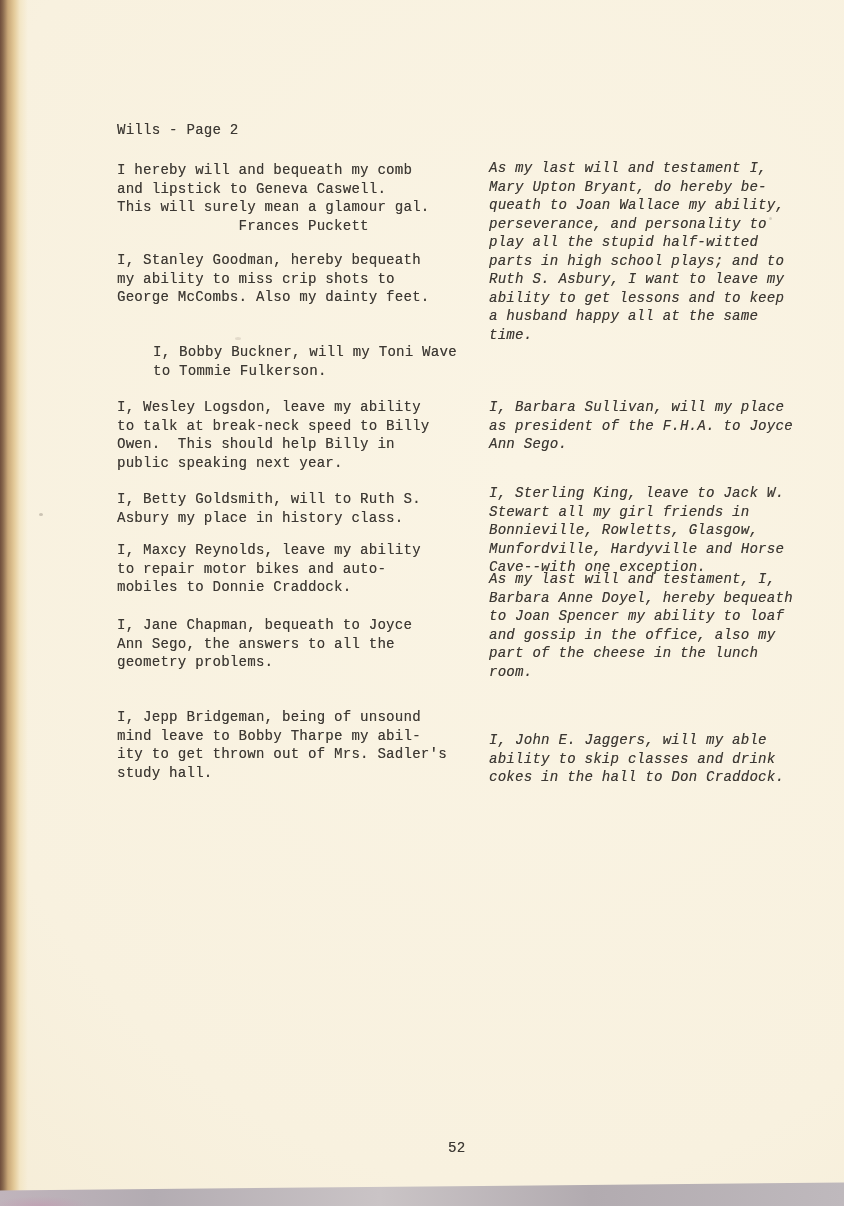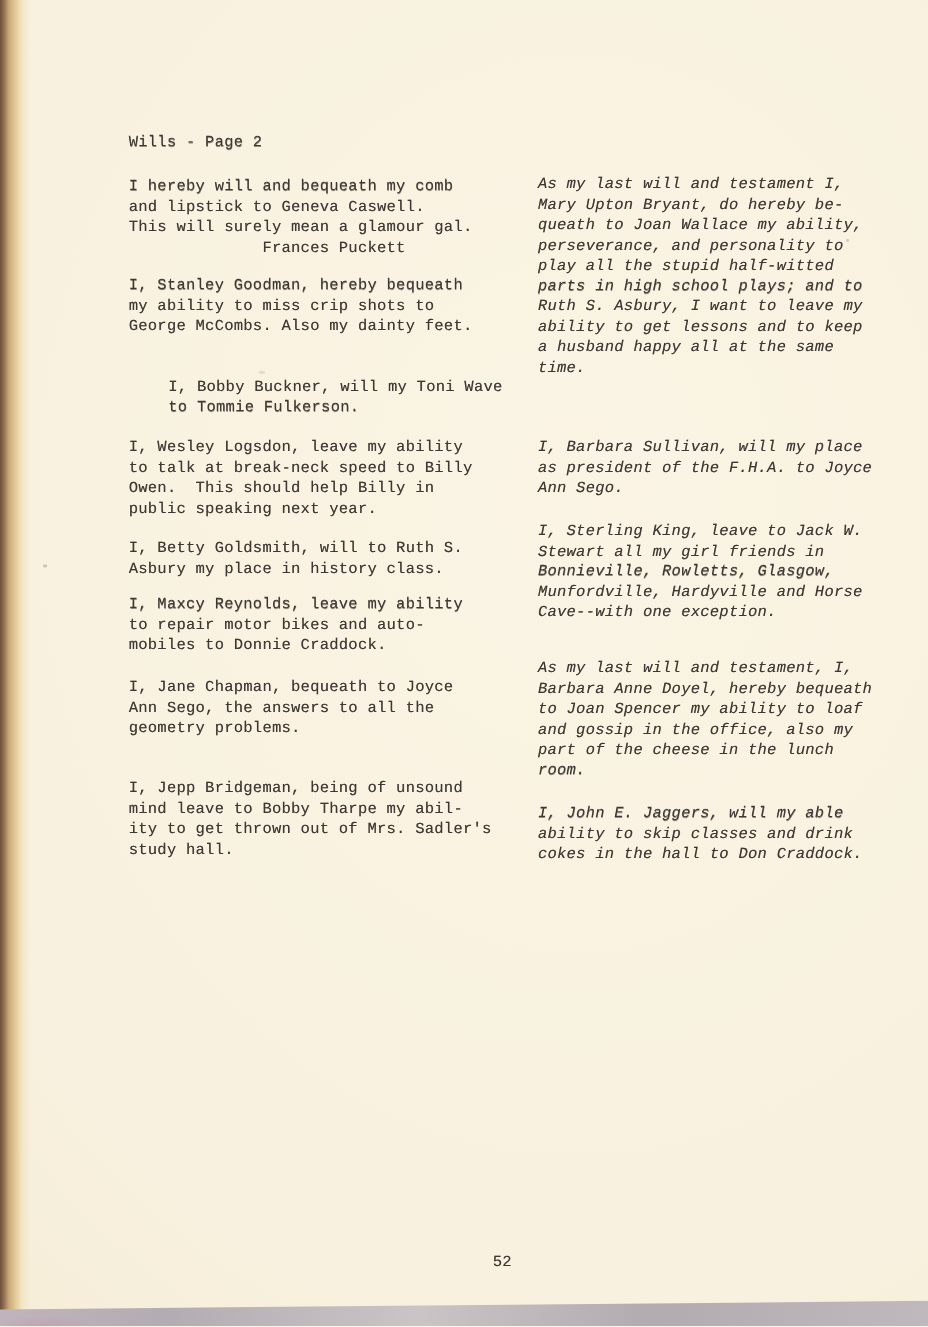--- a/index.html
+++ b/index.html
@@ -54,22 +54,22 @@
   .lp1 { top: 251px; }
   .lp2 { top: 343px; margin-left: 36px; }
   .lp3 { top: 398px; }
   .lp4 { top: 490px; }
   .lp5 { top: 541px; }
   .lp6 { top: 616px; }
   .lp7 { top: 708px; }
   
   .rp0 { top: 159px; }
   .rp1 { top: 382px; margin-top: 16px; }
-  .rp2 { top: 474px; }
-  .rp3 { top: 599px; }
+  .rp2 { top: 484px; }
+  .rp3 { top: 570px; }
   .rp4 { top: 731px; }
   .pageno { top: 1139px; left: 448px; }
   
   .speck { position: absolute; border-radius: 50%; pointer-events: none; }
   .speck-1 { left: 39px;  top: 513px; width: 4px; height: 3px; background: rgba(120,108,96,0.35); }
   .speck-2 { left: 235px; top: 337px; width: 6px; height: 3px; background: rgba(150,138,122,0.22); }
   .speck-3 { left: 769px; top: 217px; width: 3px; height: 3px; background: rgba(120,110,100,0.28); }
 </style>
 </head>
 <body>

